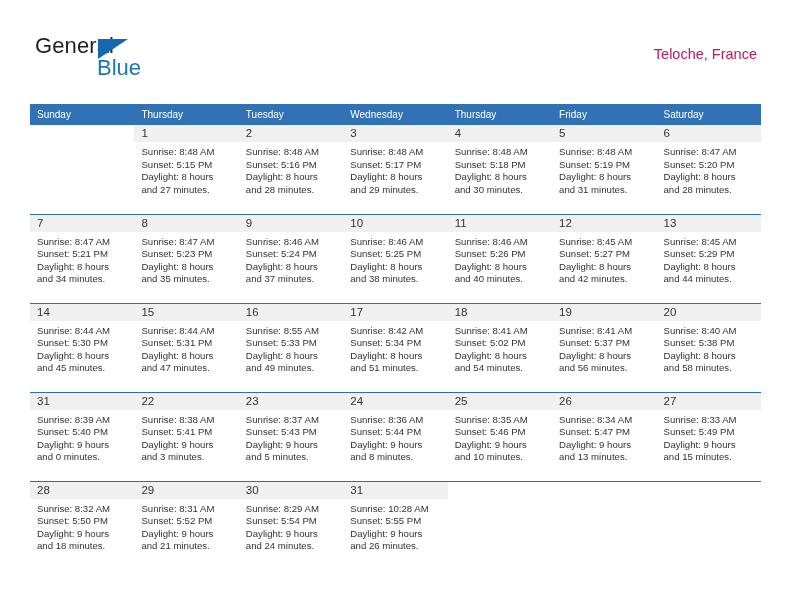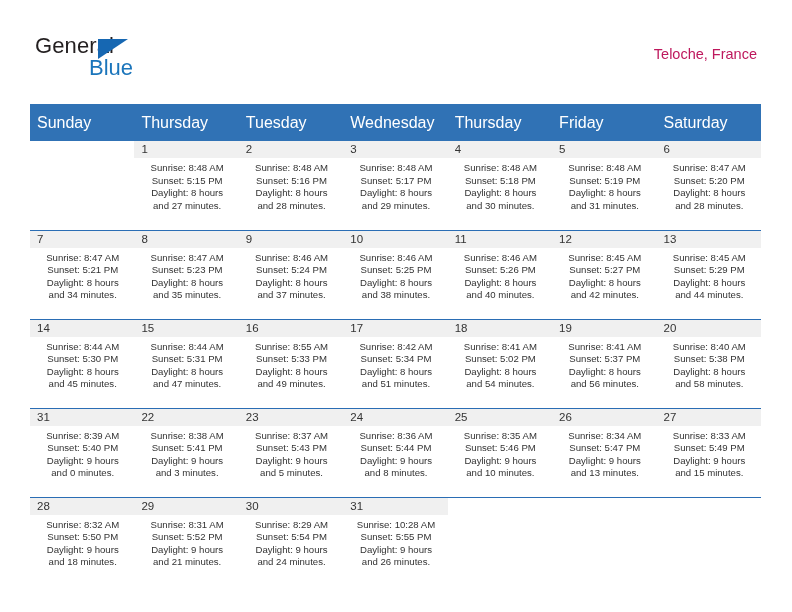--- a/index.html
+++ b/index.html
@@ -49,21 +49,21 @@
     position: absolute;
     left: 63px;
     top: 6px;
     width: 0;
     height: 0;
     border-left: 30px solid #1667b2;
     border-bottom: 20px solid transparent;
   }
   .brand-blue {
     position: absolute;
-    left: 54px;
+    left: 62px;
     top: 22px;
     font-size: 22px;
     color: #1b75bb;
     line-height: 26px;
     font-family: "Liberation Sans", sans-serif;
   }
   .title-block {
     position: absolute;
     right: 35px;
     top: 30px;
@@ -97,25 +97,25 @@
   table.cal-table {
     border-collapse: collapse;
     table-layout: fixed;
     width: 731px;
   }
   table.cal-table col { width: 104.43px; }
 
   thead th {
     background: #3072b5;
     color: #ffffff;
-    font-size: 16px;
+    font-size: 10px;
     font-weight: normal;
     text-align: left;
     padding: 4px 0 4px 7px;
-    height: 37px;
+    height: 21px;
     line-height: 13px;
     font-family: "Liberation Sans", sans-serif;
   }
 
   tbody td {
     vertical-align: top;
     padding: 0;
     border-top: 1px solid #2a6db4;
     background: #ffffff;
     height: 89px;
@@ -131,21 +131,20 @@
     color: #333333;
     line-height: 15px;
     font-family: "Liberation Sans", sans-serif;
   }
   .cell-body {
     padding: 4px 6px 0 7px;
     font-size: 9.6px;
     color: #333333;
     line-height: 12.6px;
     font-family: "Liberation Sans", sans-serif;
-    text-align: center;
   }
   .cell-body div { white-space: nowrap; }
 </style>
 </head>
 <body>
 
 <div id="page">
 
   <div class="header">
 

